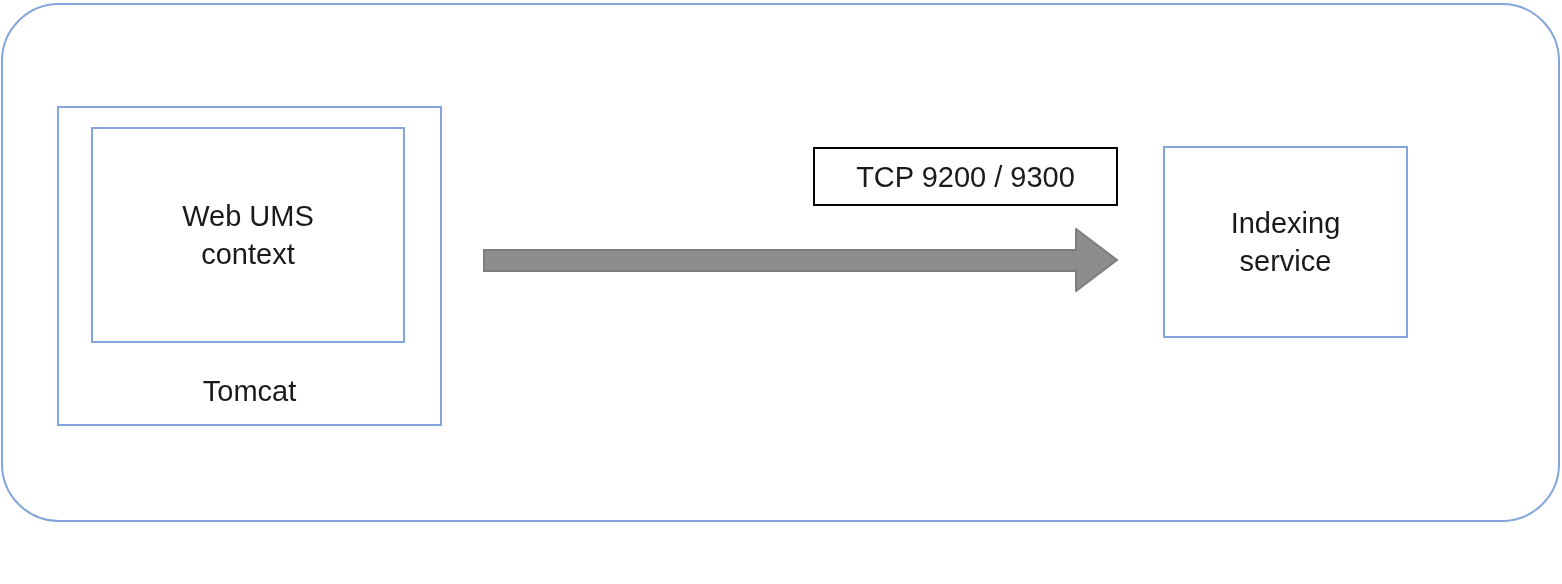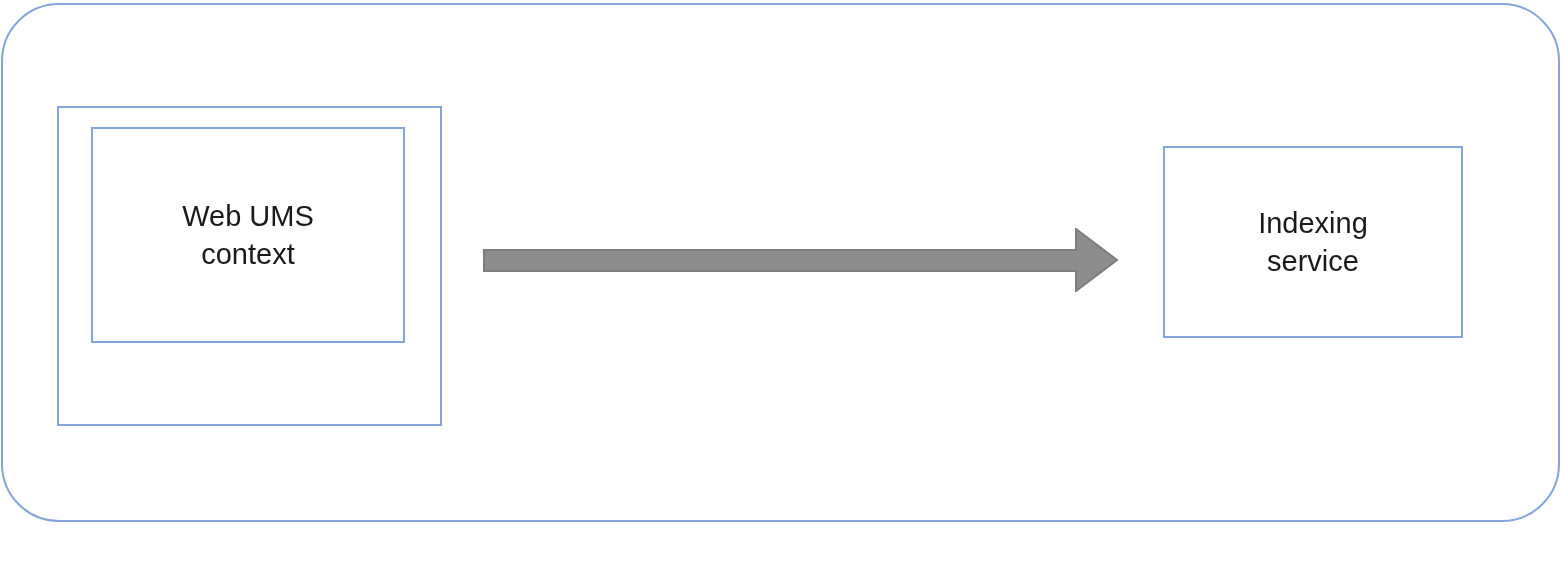--- a/index.html
+++ b/index.html
@@ -97,21 +97,21 @@
     height: 59px;
     border: 2px solid #000000;
     z-index: 4;
     white-space: nowrap;
   }
 
   
   .indexing-box {
     left: 1163px;
     top: 146px;
-    width: 300px;
+    width: 245px;
     height: 192px;
     z-index: 2;
   }
 
   
   .ums-server-box {
     left: 563px;
     top: 463px;
     width: 400px;
     height: 119px;
@@ -126,25 +126,29 @@
 
   <div class="outer-boundary"></div>
 
   <div class="node tomcat-box"></div>
 
   <div class="node webums-box">
     <span>Web UMS
 context</span>
   </div>
 
+  <div class="tomcat-label">Tomcat</div>
 
   <svg class="arrow-svg" viewBox="0 0 636 64" xmlns="http://www.w3.org/2000/svg">
     <polygon points="1,22 593,22 593,1 634,32 593,63 593,43 1,43" fill="#8d8d8d"></polygon>
   </svg>
 
+  <div class="node tcp-box">
+    <span>TCP 9200 / 9300</span>
+  </div>
 
   <div class="node indexing-box">
     <span>Indexing
 service</span>
   </div>
 
 
 </div>
 
 </body></html>

